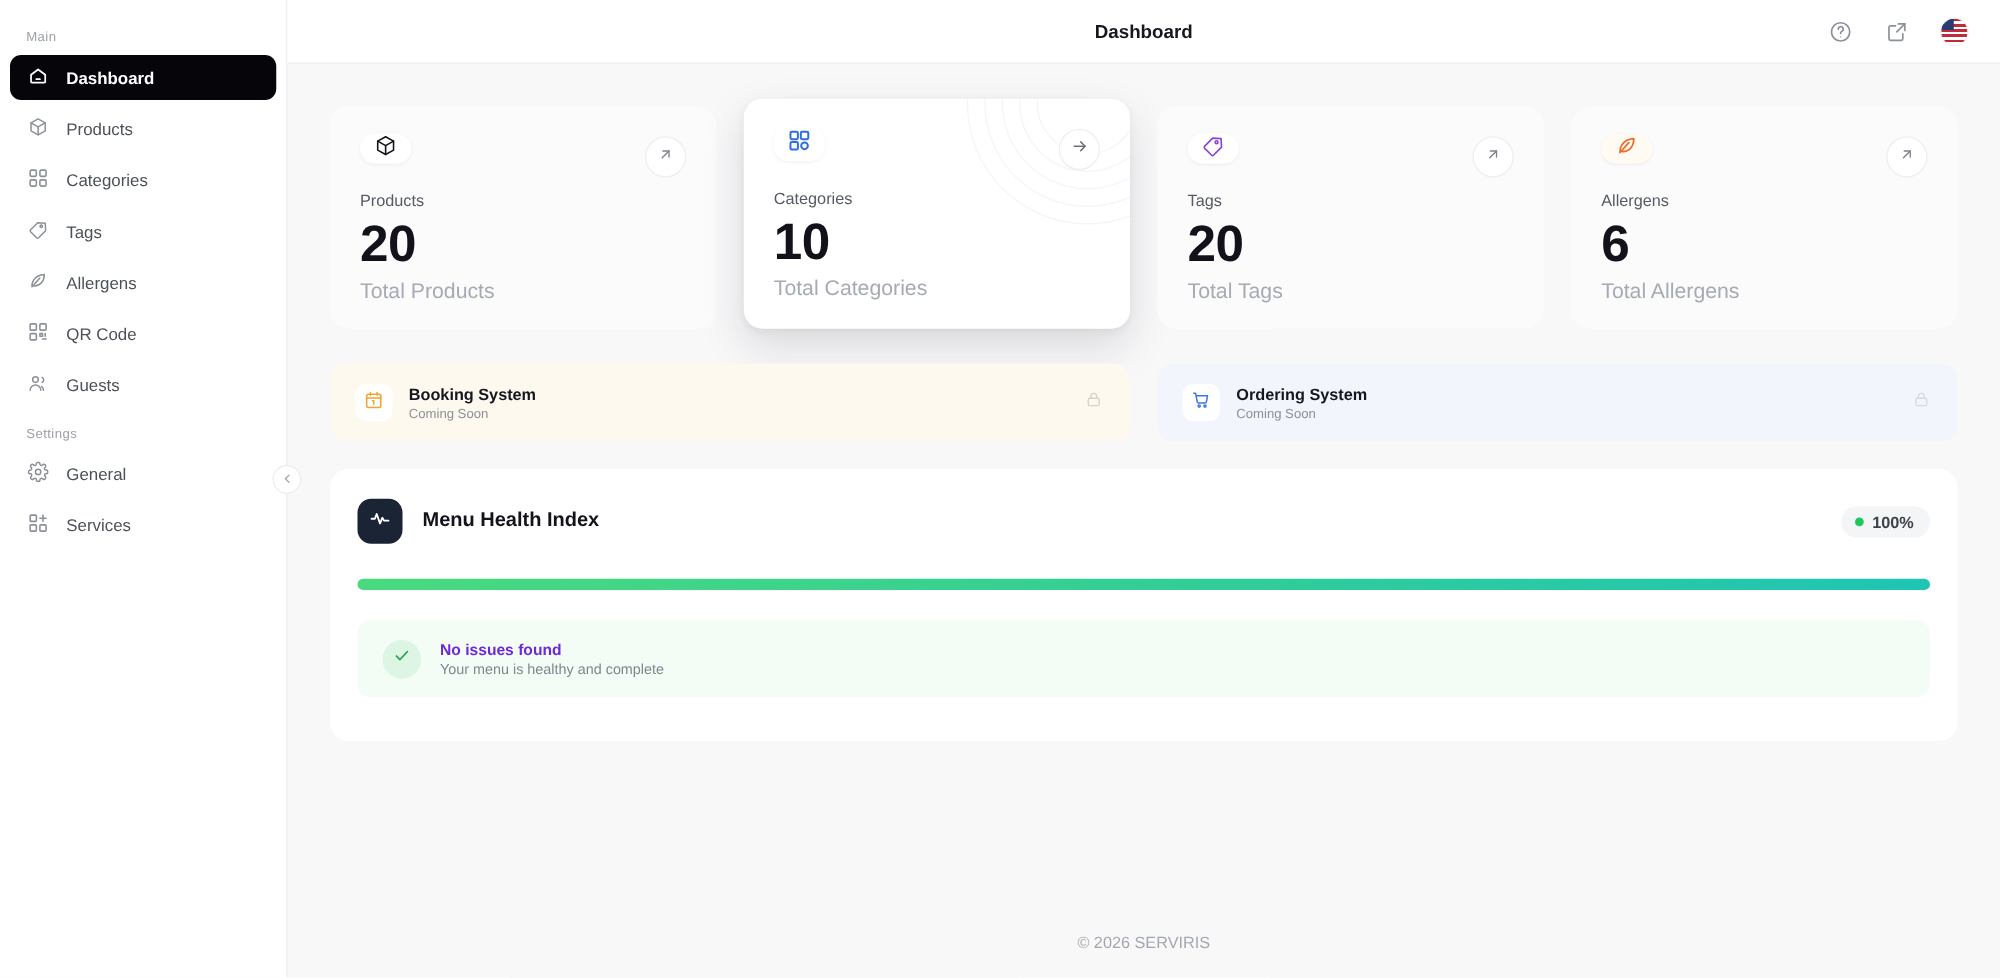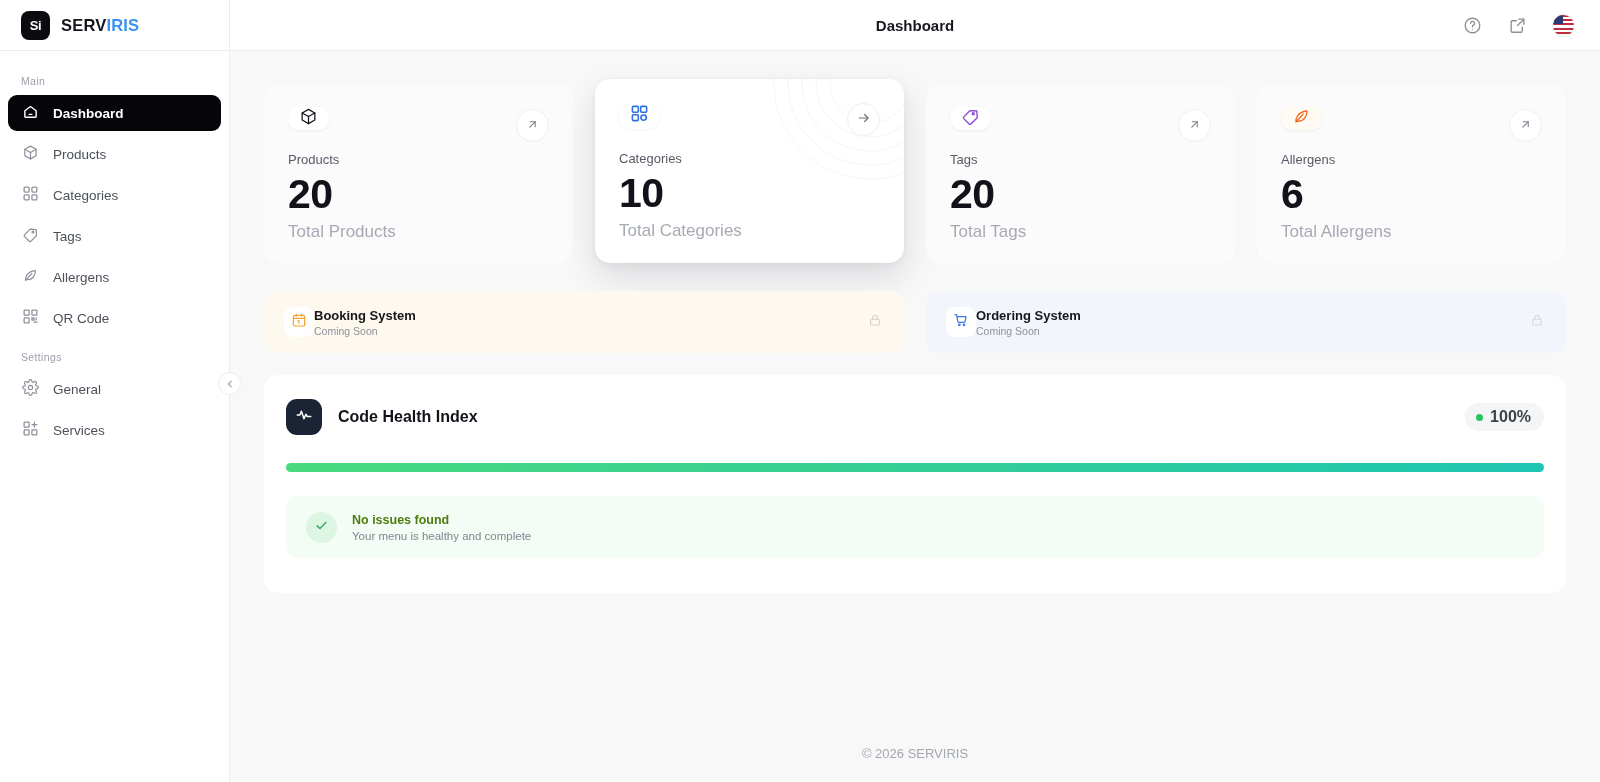--- a/index.html
+++ b/index.html
@@ -128,21 +128,21 @@
     cursor: pointer;
   }
   .stat-label { font-size: 13px; color: #565b64; margin-top: 22px; font-weight: 500; }
   .stat-value { font-size: 41px; font-weight: bold; color: #12121a; margin-top: 4px; letter-spacing: -0.5px; }
   .stat-sub { font-size: 17px; color: #a6aab3; margin-top: 4px; }
 
   
   .soon-row { display: flex; gap: 22px; margin-top: 22px; }
   .soon-card {
     flex: 1 1 0; height: 62px; border-radius: 13px;
-    display: flex; align-items: center; 
+    display: flex; align-items: center; gap: 13px;
     padding: 0 20px; position: relative; cursor: pointer;
   }
   .soon-card.booking { background: #fdf9ef; }
   .soon-card.ordering { background: #f3f5fc; }
   .soon-icon {
     width: 30px; height: 30px; border-radius: 9px; background: #fff;
     display: flex; align-items: center; justify-content: center;
   }
   .soon-title { font-size: 13px; font-weight: bold; color: #16161e; }
   .soon-sub { font-size: 10.5px; color: #8d9199; margin-top: 2px; }
@@ -158,54 +158,48 @@
   .health-icon {
     width: 36px; height: 36px; border-radius: 11px;
     background: #1b2434; display: flex; align-items: center; justify-content: center;
   }
   .health-title { font-size: 16px; font-weight: bold; color: #13131b; margin-left: 16px; }
   .health-badge {
     margin-left: auto; display: flex; align-items: center; gap: 7px;
     background: #f4f5f6; border-radius: 20px; padding: 5px 13px 5px 11px;
   }
   .badge-dot { width: 7px; height: 7px; border-radius: 50%; background: #22c55e; }
-  .badge-text { font-size: 16px; font-weight: bold; color: #3d424b; }
+  .badge-text { font-size: 13px; font-weight: bold; color: #3d424b; }
   .progress {
     margin-top: 28px; height: 9px; border-radius: 6px;
     background: linear-gradient(to right, #49da7f 0%, #35cf93 45%, #1ec5b2 100%);
   }
   .issues {
     margin-top: 24px; background: #f3fcf5; border-radius: 11px;
     height: 62px; display: flex; align-items: center; gap: 15px;
     padding: 0 20px;
   }
   .issues-icon {
     width: 31px; height: 31px; border-radius: 50%;
     background: #dcf6e3; display: flex; align-items: center; justify-content: center;
   }
-  .issues-title { font-size: 12.5px; font-weight: bold; color: #4d7c0f; }
+  .issues-title { font-size: 12.5px; font-weight: bold; color: #6d28d9; }
   .issues-sub { font-size: 11.5px; color: #808691; margin-top: 3px; }
 
   .footer {
     text-align: center; padding-bottom: 18px; padding-top: 10px;
     color: #a3a7b0; font-size: 13px; line-height: 1.55;
   }
 </style>
 </head>
 <body>
 
 <div class="app">
 
   <aside class="sidebar">
-    <div class="brand">
-      <div class="brand-logo">Si</div>
-      <div class="brand-text">
-        <span class="b1">SERV</span><span class="b2">IRIS</span>
-      </div>
-    </div>
 
     <nav class="nav">
       <div class="nav-section">Main</div>
 
       <div class="nav-item active">
         <span><svg width="17" height="17" viewBox="0 0 24 24" fill="none" stroke-width="2" stroke-linecap="round" stroke-linejoin="round">
               <path d="M4 11l8-6 8 6v8a1 1 0 0 1-1 1H5a1 1 0 0 1-1-1z"></path>
               <path d="M10 16h4"></path>
             </svg></span>
         <span>Dashboard</span>
@@ -249,20 +243,29 @@
       <div class="nav-item">
         <span><svg width="17" height="17" viewBox="0 0 24 24" fill="none" stroke-width="1.8" stroke-linecap="round" stroke-linejoin="round">
               <rect x="3" y="3" width="7" height="7" rx="1"></rect>
               <rect x="14" y="3" width="7" height="7" rx="1"></rect>
               <rect x="3" y="14" width="7" height="7" rx="1"></rect>
               <path d="M14 14h3v3h-3zM20 14v3M17 20h4"></path>
             </svg></span>
         <span>QR Code</span>
       </div>
 
+      <div class="nav-item">
+        <span><svg width="17" height="17" viewBox="0 0 24 24" fill="none" stroke-width="1.7" stroke-linecap="round" stroke-linejoin="round">
+              <circle cx="9" cy="8" r="3.2"></circle>
+              <path d="M3 20a6 6 0 0 1 12 0"></path>
+              <path d="M16.5 5.5a3 3 0 0 1 0 5.5"></path>
+              <path d="M18 20a5.5 5.5 0 0 0-2-4"></path>
+            </svg></span>
+        <span>Guests</span>
+      </div>
 
       <div class="nav-section">Settings</div>
 
       <div class="nav-item">
         <span><svg width="17" height="17" viewBox="0 0 24 24" fill="none" stroke-width="1.7" stroke-linecap="round" stroke-linejoin="round">
               <circle cx="12" cy="12" r="3"></circle>
               <path d="M19.4 15a1.6 1.6 0 0 0 .3 1.8l.1.1a2 2 0 1 1-2.8 2.8l-.1-.1a1.6 1.6 0 0 0-1.8-.3 1.6 1.6 0 0 0-1 1.5V21a2 2 0 1 1-4 0v-.1A1.6 1.6 0 0 0 9 19.4a1.6 1.6 0 0 0-1.8.3l-.1.1a2 2 0 1 1-2.8-2.8l.1-.1a1.6 1.6 0 0 0 .3-1.8 1.6 1.6 0 0 0-1.5-1H3a2 2 0 1 1 0-4h.1A1.6 1.6 0 0 0 4.6 9a1.6 1.6 0 0 0-.3-1.8l-.1-.1a2 2 0 1 1 2.8-2.8l.1.1a1.6 1.6 0 0 0 1.8.3H9a1.6 1.6 0 0 0 1-1.5V3a2 2 0 1 1 4 0v.1a1.6 1.6 0 0 0 1 1.5 1.6 1.6 0 0 0 1.8-.3l.1-.1a2 2 0 1 1 2.8 2.8l-.1.1a1.6 1.6 0 0 0-.3 1.8V9a1.6 1.6 0 0 0 1.5 1H21a2 2 0 1 1 0 4h-.1a1.6 1.6 0 0 0-1.5 1z"></path>
             </svg></span>
         <span>General</span>
       </div>
@@ -441,21 +444,21 @@
 
       </section>
 
       <section class="health">
         <div class="health-head">
           <div class="health-icon">
             <span><svg width="18" height="18" viewBox="0 0 24 24" fill="none" stroke="#ffffff" stroke-width="2" stroke-linecap="round" stroke-linejoin="round">
                   <path d="M3 12h3.5l2-5 3.5 10 2.5-6 1.8 3h4.7"></path>
                 </svg></span>
           </div>
-          <div class="health-title">Code Health Index</div>
+          <div class="health-title">Menu Health Index</div>
           <div class="health-badge">
             <span class="badge-dot"></span>
             <span class="badge-text">100%</span>
           </div>
         </div>
 
         <div class="progress"></div>
 
         <div class="issues">
           <div class="issues-icon">

